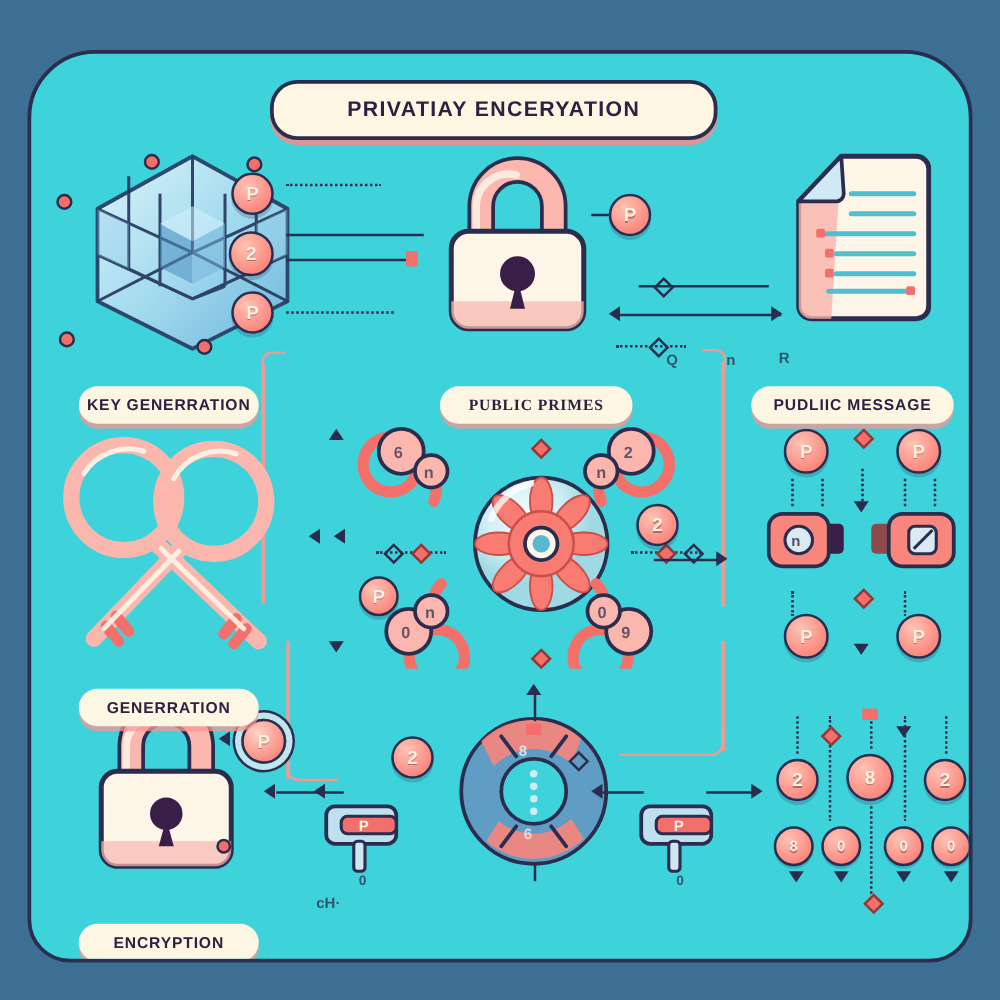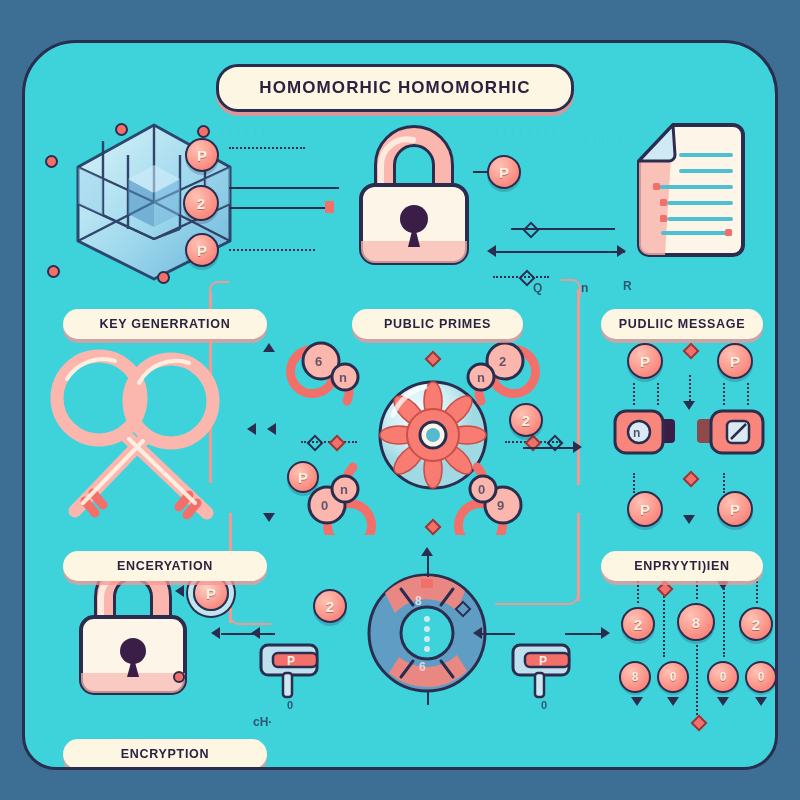--- a/index.html
+++ b/index.html
@@ -76,22 +76,22 @@
   }
   .label-pill .t {
     font-size: 12.5px;
     font-weight: bold;
     letter-spacing: 0.7px;
     color: #2b2241;
     white-space: nowrap;
   }
 
   
-  .lp-col-l { left: 38px;  width: 204px; }
-  .lp-col-c { left: 327px; width: 171px; }
+  .lp-col-l { left: 38px;  width: 144px; }
+  .lp-col-c { left: 327px; width: 154px; font-family: Liberation Serif, serif; }
   .lp-col-r { left: 576px; width: 162px; }
   .lp-row-1 { top: 266px; }
   .lp-row-2 { top: 508px; }
   .lp-row-3 { top: 696px; }
 
   
   .abs { position: absolute; }
 
   
   .badge {
@@ -519,24 +519,21 @@
       <div class="dotline-v" style="left:20px; top:134px; height:20px;"></div>
       <div class="dotline-v" style="left:110px;top:134px; height:20px;"></div>
       <div class="dotline-v" style="left:76px; top:36px; height:30px;"></div>
       <div class="arr-d" style="left:70px; top:62px;"></div>
       <div class="diamond fill" style="left:72px; top:6px;"></div>
       <div class="diamond fill" style="left:72px; top:134px;"></div>
       <div class="arr-d" style="left:70px; top:176px;"></div>
     </div>
 
     <div class="label-pill lp-col-l lp-row-2">
-      <span class="t">ENCERYATION</span>
-    </div>
-    <div class="label-pill lp-col-r lp-row-2">
-      <span class="t">ENPRYYTI)IEN</span>
+      <span class="t">GENERRATION</span>
     </div>
 
     <div class="abs" style="left:28px; top:510px; width:220px; height:150px;">
       <svg width="120" height="142" viewBox="0 0 120 142" style="position:absolute; left:20px; top:4px;">
         <path d="M32,62 L32,40 A28,28 0 0 1 88,40 L88,62" fill="none" stroke="#2b2d4e" stroke-width="22" stroke-linecap="round"></path>
         <path d="M32,62 L32,40 A28,28 0 0 1 88,40 L88,62" fill="none" stroke="#fbb7ae" stroke-width="16" stroke-linecap="round"></path>
         <path d="M28,58 L28,40 A24,24 0 0 1 56,17" fill="none" stroke="#fdf3e6" stroke-width="6" stroke-linecap="round" opacity="0.85"></path>
         <rect x="8" y="60" width="104" height="76" rx="13" fill="#fdf6e8" stroke="#2b2d4e" stroke-width="4"></rect>
         <path d="M8,116 L112,116 L112,123 A13,13 0 0 1 99,136 L21,136 A13,13 0 0 1 8,123 Z" fill="#f7b9b1" opacity="0.72"></path>
         <circle cx="60" cy="94" r="13" fill="#3a1e47"></circle>
@@ -650,16 +647,16 @@
       <div class="diamond fill" style="left:82px; top:144px;"></div>
     </div>
 
     <div class="label-pill lp-col-l lp-row-3">
       <span class="t">ENCRYPTION</span>
     </div>
 
   </div>
 
   <div id="title-pill">
-    <span class="t">HOMOMORHIC HOMOMORHIC</span>
+    <span class="t">PRIVATIAY ENCERYATION</span>
   </div>
 
 </div>
 
 </body></html>

